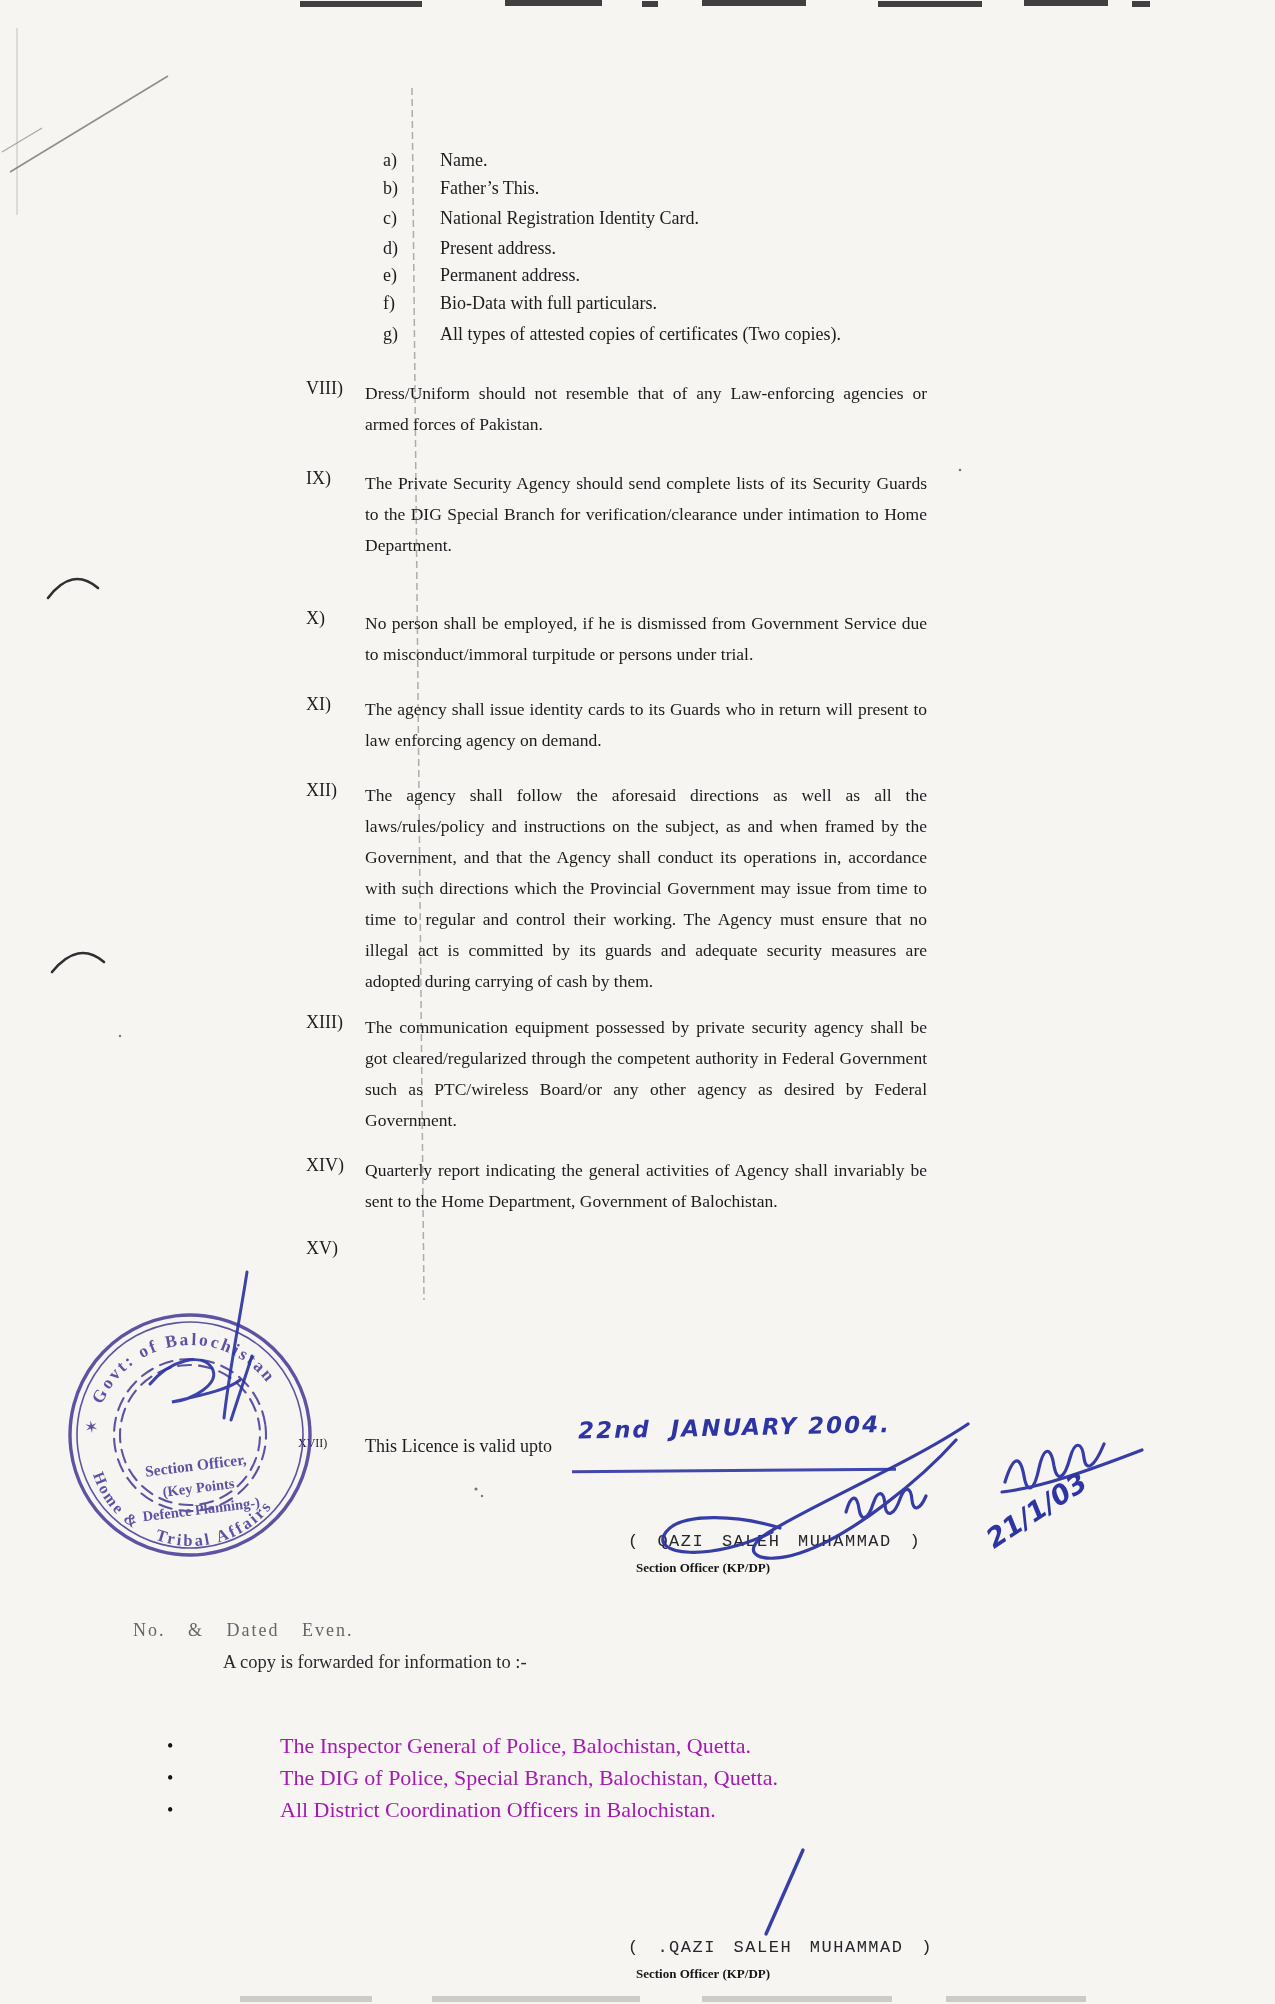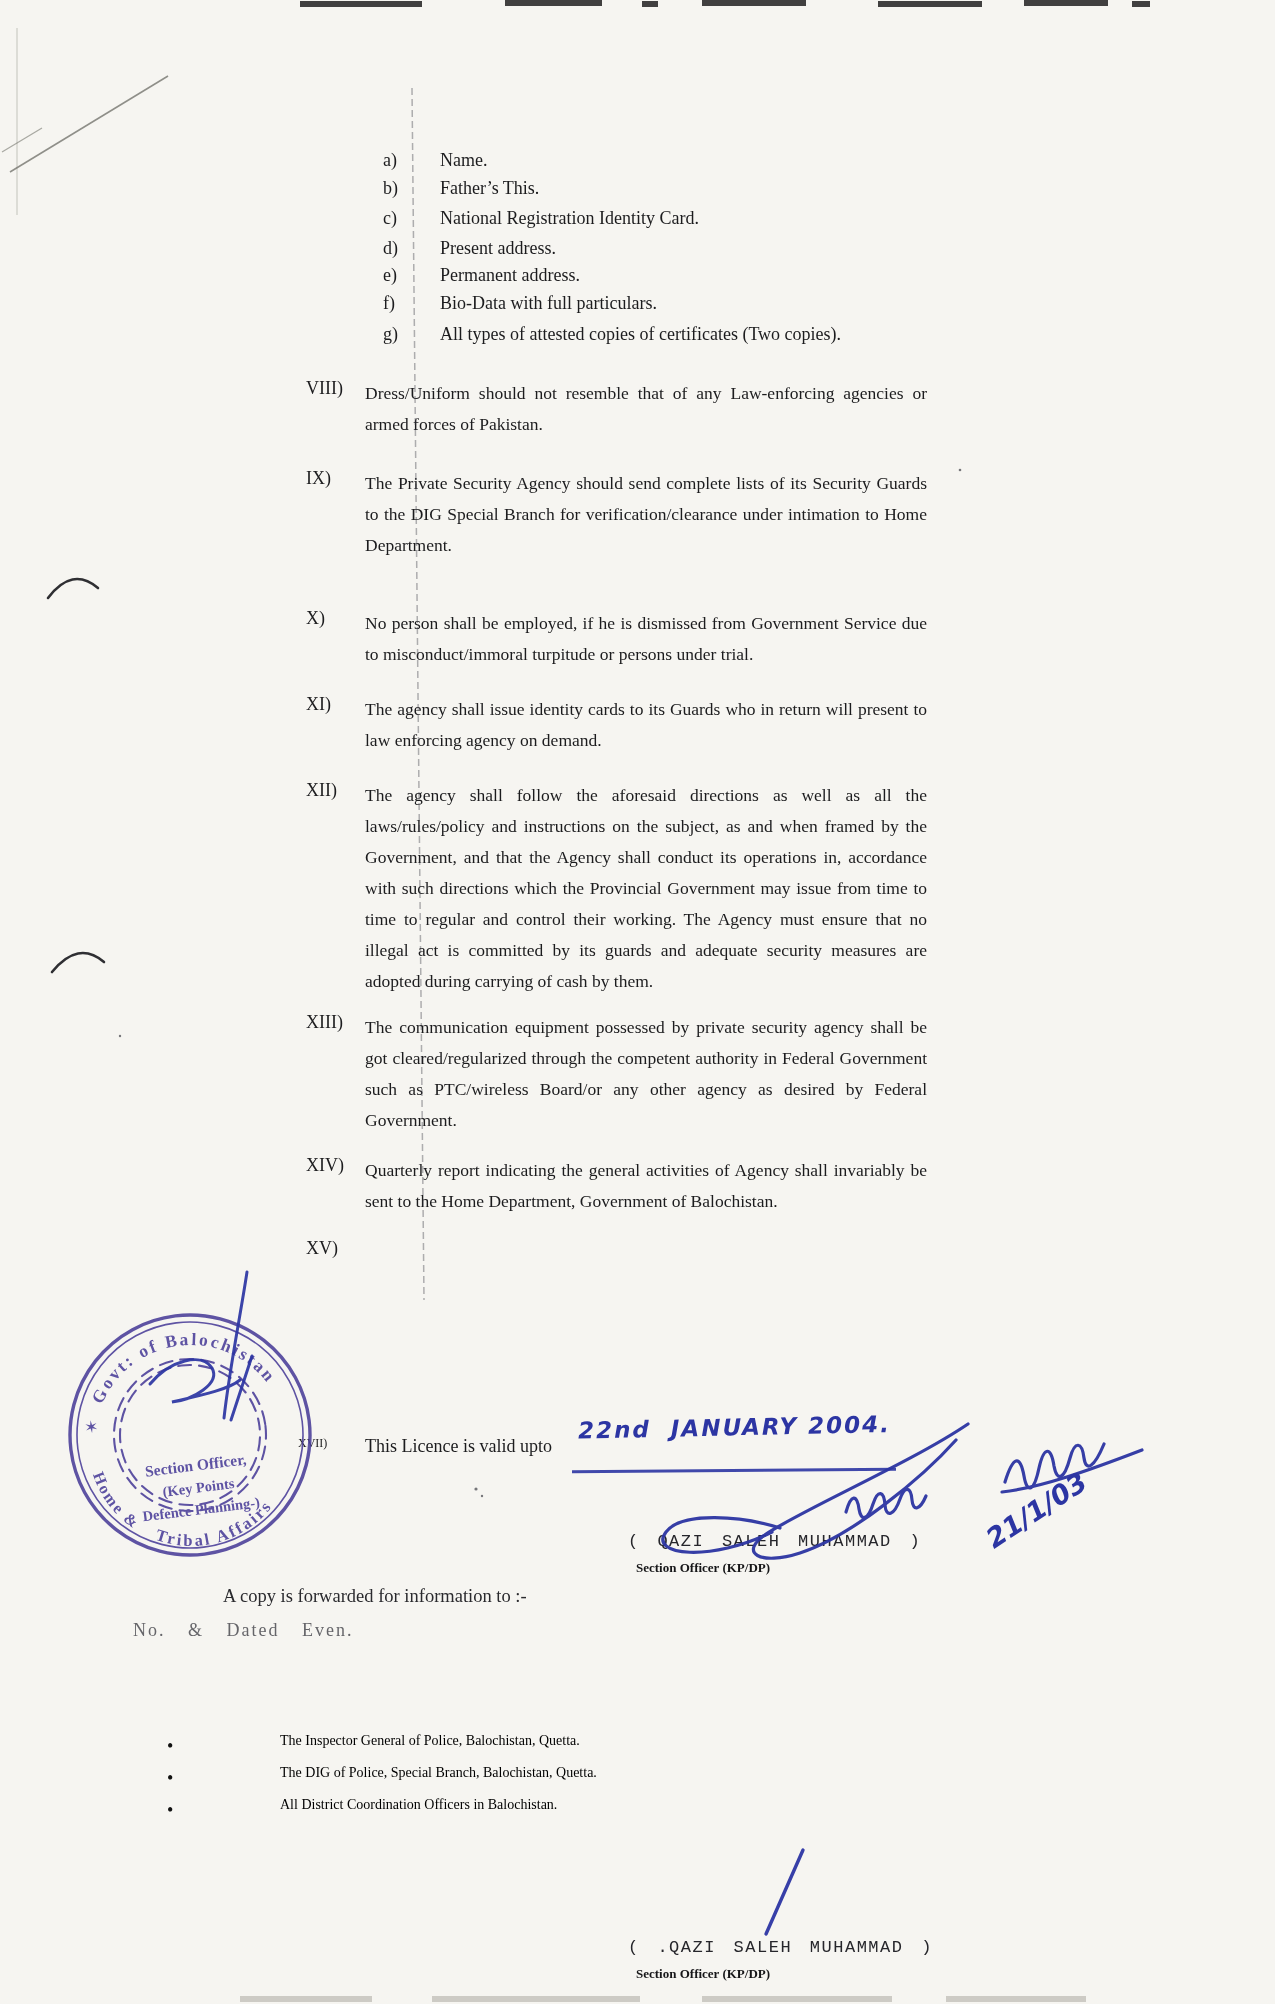--- a/index.html
+++ b/index.html
@@ -36,23 +36,23 @@
   .typed-name{
     position:absolute;font-family:"Liberation Mono","DejaVu Sans Mono",monospace;
     font-size:17px;letter-spacing:1.5px;word-spacing:6px;color:#26262b;white-space:pre;
   }
   .typed-title{
     position:absolute;font-size:13px;font-weight:bold;color:#161618;
   }
   
   .ref-line{position:absolute;left:133px;top:1620px;font-size:18px;color:#4c4c52;
     letter-spacing:2px;word-spacing:16px;opacity:.85;}
-  .forward-line{position:absolute;left:223px;top:1586px;font-size:18.5px;color:#2a2a2e;}
+  .forward-line{position:absolute;left:223px;top:1652px;font-size:18.5px;color:#2a2a2e;}
   .cc-dot{position:absolute;left:167px;font-size:18px;color:#111;}
-  .cc-text{position:absolute;left:280px;font-size:14px;color:#000000;}
+  .cc-text{position:absolute;left:280px;font-size:22px;color:#a21caf;}
   svg{display:block;}
   .overlay{position:absolute;left:0;top:0;pointer-events:none;}
 </style>
 </head>
 <body>
 
 <div class="page">
 
   <div>
     <span class="chk-label" style="top:150px">a)</span>

